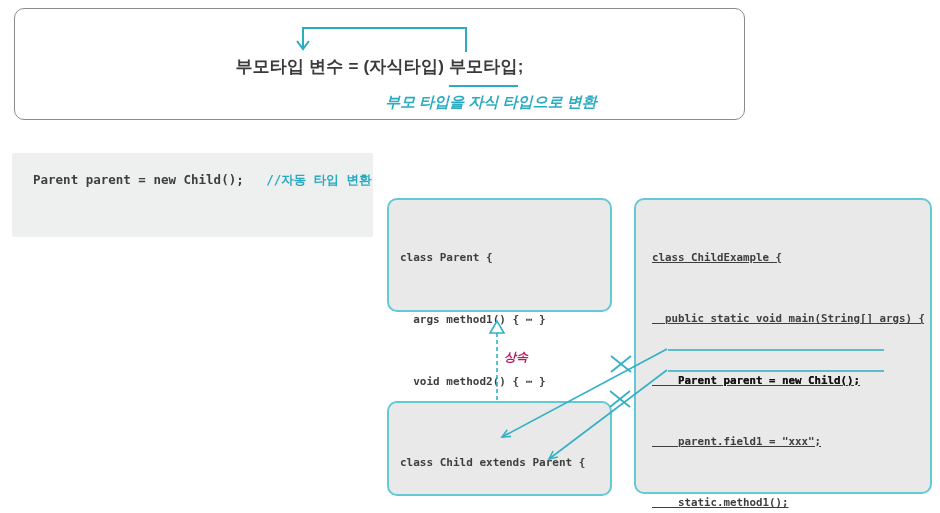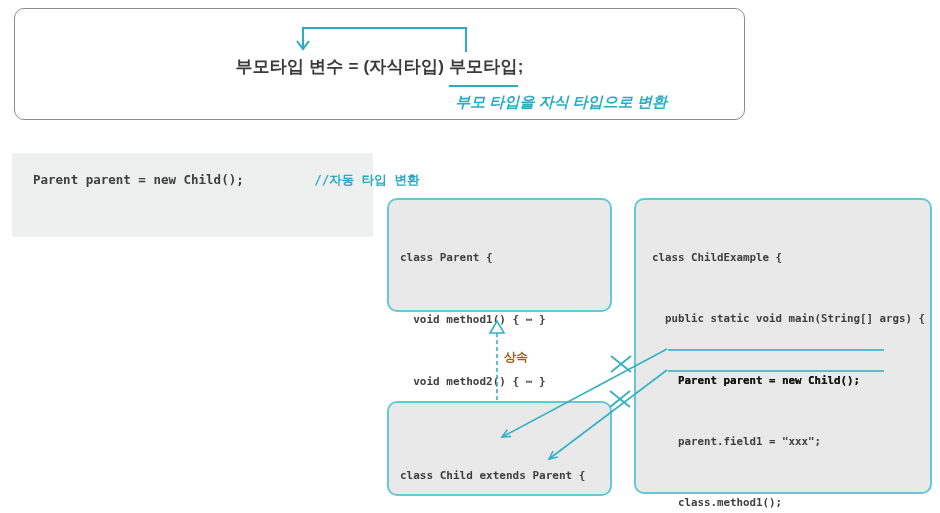--- a/index.html
+++ b/index.html
@@ -5,85 +5,85 @@
   html,body{margin:0;padding:0;background:#fff;}
   #canvas{position:relative;width:940px;height:513px;background:#ffffff;overflow:hidden;
           font-family:"Liberation Sans",sans-serif;}
 
   
   .top-box{position:absolute;left:14px;top:8px;width:729px;height:110px;
            background:#fff;border:1.5px solid #8b8b8b;border-radius:10px;}
   .formula{position:absolute;left:0;top:46px;width:729px;text-align:center;
            font-size:17px;font-weight:bold;color:#3a3a3a;letter-spacing:0.2px;}
   .cast-target{border-bottom:2px solid #2bacc2;padding-bottom:9px;}
-  .annotation{position:absolute;left:300px;top:84px;width:352px;text-align:right;
+  .annotation{position:absolute;left:300px;top:84px;width:352px;text-align:center;
               font-size:15px;font-style:italic;font-weight:bold;color:#2bacc2;}
 
   
   .snippet{position:absolute;left:12px;top:153px;width:361px;height:84px;
            background:#eef0ef;border-radius:2px;padding:10px 0 0 21px;box-sizing:border-box;
            font-family:"DejaVu Sans Mono","Liberation Mono",monospace;
            font-size:12.5px;font-weight:bold;line-height:33px;color:#3e3e3e;}
   .snippet .row{white-space:pre;height:33px;}
 
   
   .code-box{position:absolute;background:#e9e9e9;border:2px solid #64c8d5;border-radius:10px;
             box-sizing:border-box;color:#3e3e3e;font-weight:bold;
             font-family:"DejaVu Sans Mono","Liberation Mono",monospace;white-space:pre;}
   .parent-box{left:387px;top:198px;width:225px;height:114px;padding:7px 0 0 11px;
               font-size:11px;line-height:20.6px;}
-  .child-box{left:387px;top:401px;width:225px;height:95px;padding:20px 0 0 11px;
+  .child-box{left:387px;top:401px;width:225px;height:95px;padding:7px 0 0 11px;
              font-size:11px;line-height:21px;}
   .example-box{left:634px;top:198px;width:298px;height:296px;padding:7px 0 0 16px;
                font-size:10.8px;line-height:20.45px;}
   .code-box .row{white-space:pre;}
-  .example-box .row{height:20.45px;}
-  .cm{color:#2ba9c0;margin-left:48px;}
+  .example-box .row{height:20.45px;text-decoration:underline;}
+  .cm{color:#2ba9c0;}
   .hl{color:#151515;text-shadow:0 0 0.6px #151515;}
 
-  .inherit-label{position:absolute;left:504px;top:349px;font-size:12px;color:#a16207;
-                 font-weight:bold;}
+  .inherit-label{position:absolute;left:504px;top:349px;font-size:12px;color:#be185d;
+                 font-weight:bold;font-style:italic;}
 
   
   #overlay{position:absolute;left:0;top:0;width:940px;height:513px;pointer-events:none;z-index:5;}
 </style>
 </head>
 <body>
 
 <div id="canvas">
 
   <div class="top-box">
     <div class="formula"><span>부모타입 변수 = (자식타입) </span><span class="cast-target">부모타입</span><span>;</span></div>
     <div class="annotation">부모 타입을 자식 타입으로 변환</div>
   </div>
 
   <div class="snippet">
     <div class="row"><span>Parent parent = new Child();   </span><span class="cm">//자동 타입 변환</span></div>
   </div>
 
   <div class="code-box parent-box">
     <div class="row">class Parent {</div>
-    <div class="row">  void method1() { ⋯ }</div>
+    <div class="row">  args method1() { ⋯ }</div>
     <div class="row">  void method2() { ⋯ }</div>
     <div class="row">}</div>
   </div>
 
   <div class="code-box child-box">
     <div class="row">class Child extends Parent {</div>
     
     
     
   </div>
 
   <div class="code-box example-box">
     <div class="row"><span>class ChildExample {</span></div>
     <div class="row"><span>  public static void main(String[] args) {</span></div>
     <div class="row"><span class="hl">    Parent parent = new Child();</span></div>
     <div class="row"><span>    parent.field1 = "xxx";</span></div>
-    <div class="row"><span>    class.method1();</span></div>
+    <div class="row"><span>    static.method1();</span></div>
     
     
     
     
     
     
     
     
     
   </div>

